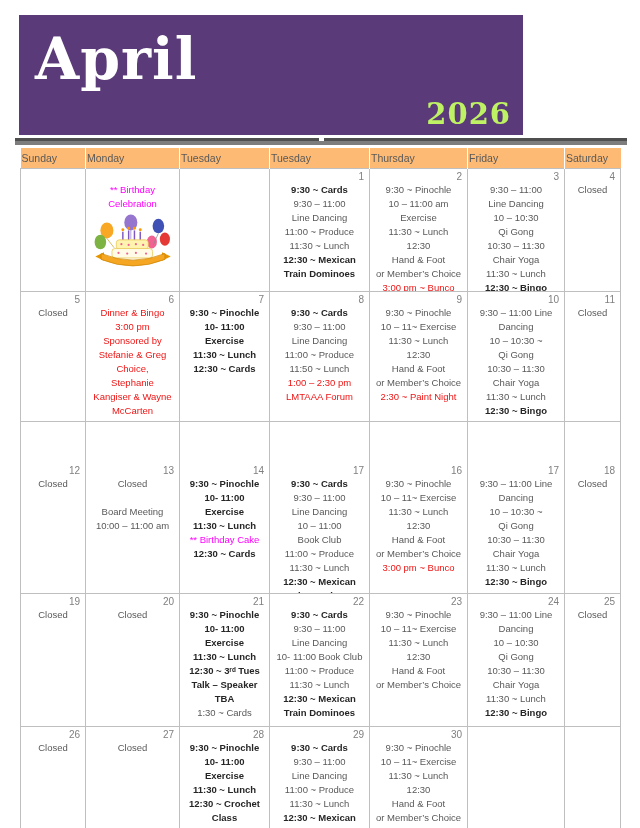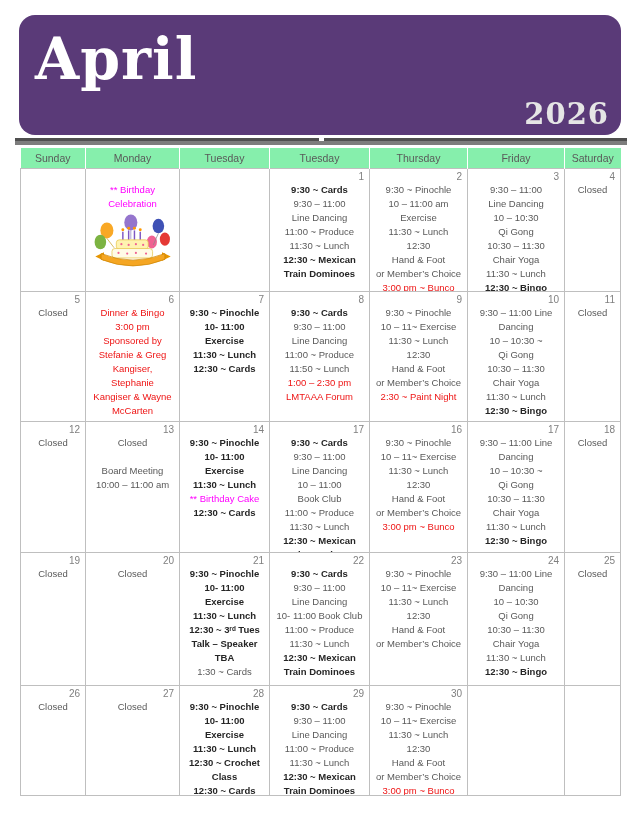--- a/index.html
+++ b/index.html
@@ -2,60 +2,59 @@
 <html><head>
 <meta charset="utf-8">
 <style>
   html,body{margin:0;padding:0;}
   body{
     width:640px;height:828px;background:#ffffff;position:relative;
     font-family:"Liberation Sans","DejaVu Sans",sans-serif;
     -webkit-font-smoothing:antialiased;
   }
   .banner{
-    position:absolute;left:19px;top:15px;width:602px;height:120px;
+    position:absolute;left:19px;top:15px;width:504px;height:120px;
     background:#5a3a78;
-    border-radius:16px;
   }
   .month{
     position:absolute;left:16px;top:10px;
     font-family:"DejaVu Serif","Liberation Serif",serif;
     font-weight:800;font-size:57px;color:#ffffff;letter-spacing:1px;
   }
   .year{
     position:absolute;right:12px;bottom:4px;
     font-family:"DejaVu Serif","Liberation Serif",serif;
-    font-weight:800;font-size:29px;color:#e5e5e5;letter-spacing:1px;
+    font-weight:800;font-size:29px;color:#bef264;letter-spacing:1px;
   }
   .divider-bar{
     position:absolute;left:15px;top:138px;width:612px;height:7px;
     background:linear-gradient(#4f4f4f 0 40%, #7d7d7d 40% 100%);
   }
   .divider-bar .notch{
     position:absolute;left:calc(50% - 2px);top:0;width:5px;height:3px;background:#ffffff;
   }
   table.calendar{
     position:absolute;left:20px;top:148px;width:600px;
     border-collapse:collapse;table-layout:fixed;
   }
   th{
-    height:18px;background:#86efac;color:#595959;font-weight:400;
-    font-size:10.5px;text-align:center;vertical-align:middle;
+    height:18px;background:#fdba74;color:#595959;font-weight:400;
+    font-size:10.5px;text-align:left;vertical-align:middle;
     border-left:1px solid #ffffff;border-right:1px solid #ffffff;
   }
   th:first-child{border-left:none;}
   th:last-child{border-right:none;}
   td{
     border:1px solid #bfbfbf;vertical-align:top;padding:0;
     background:#ffffff;
   }
   .cellbox{overflow:hidden;padding:1px 2px 0 2px;}
   tr.w0 .cellbox{height:121px;}
   tr.w1 .cellbox{height:128px;}
-  tr.w2 .cellbox{height:129px;}
+  tr.w2 .cellbox{height:129px;margin-top:41px;}
   tr.w3 .cellbox{height:131px;}
   tr.w4 .cellbox{height:108px;}
   .num{
     height:13px;line-height:13px;text-align:right;padding-right:3px;
     font-size:10px;color:#7f7f7f;
   }
   .line{
     text-align:center;font-size:9.5px;line-height:14px;white-space:nowrap;
   }
   .l-b{color:#262626;font-weight:700;}
@@ -213,21 +212,21 @@
             <div class="line l-g">Closed</div>
           </div>
         </td>
         <td>
           <div class="cellbox">
             <div class="num">6</div>
             <div class="line l-r">Dinner &amp; Bingo</div>
             <div class="line l-r">3:00 pm</div>
             <div class="line l-r">Sponsored by</div>
             <div class="line l-r">Stefanie &amp; Greg</div>
-            <div class="line l-r">Kangiser,</div>
+            <div class="line l-r">Choice,</div>
             <div class="line l-r">Stephanie</div>
             <div class="line l-r">Kangiser &amp; Wayne</div>
             <div class="line l-r">McCarten</div>
           </div>
         </td>
         <td>
           <div class="cellbox">
             <div class="num">7</div>
             <div class="line l-b">9:30 ~ Pinochle</div>
             <div class="line l-b">10- 11:00</div>

